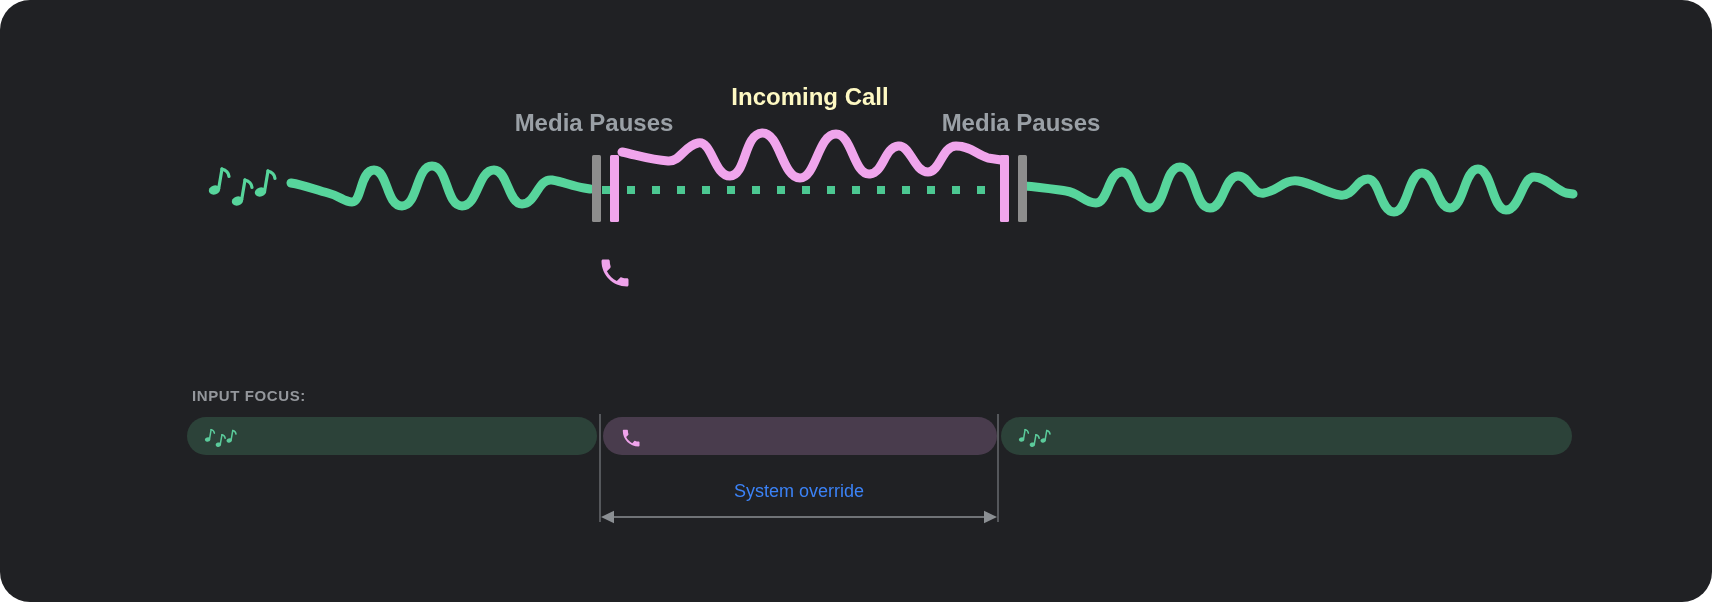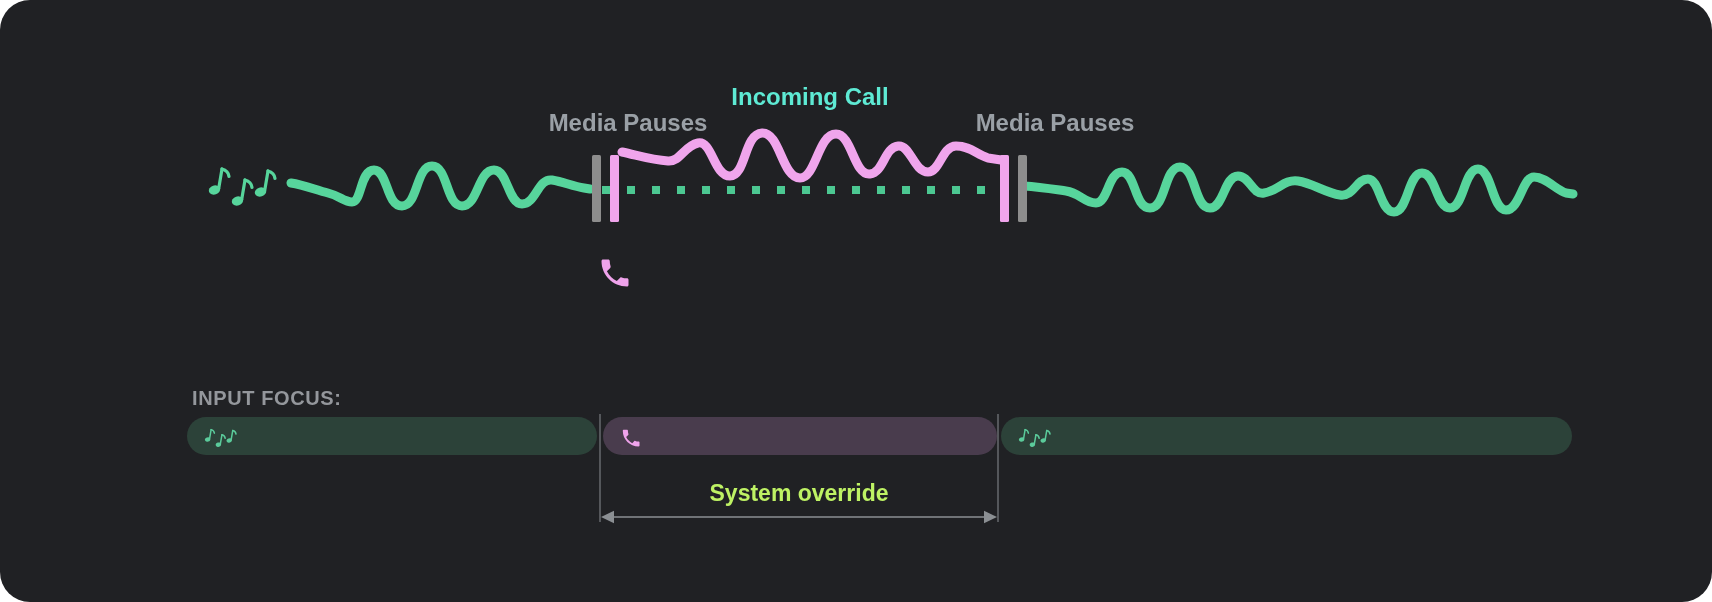--- a/index.html
+++ b/index.html
@@ -7,24 +7,24 @@
     position:relative;
     width:1712px;height:602px;
     background:#202124;
     border-radius:30px;
     overflow:hidden;
     font-family:"Liberation Sans", sans-serif;
   }
   .layer{position:absolute;left:0;top:0;width:1712px;height:602px;display:block;}
   .lbl{position:absolute;white-space:nowrap;line-height:1;}
   .lbl.centered{transform:translateX(-50%);}
-  .lbl-media{font-size:24px;font-weight:bold;color:#9aa0a6;margin-left:34px;}
-  .lbl-call{font-size:24px;font-weight:bold;color:#5eead4;}
-  .lbl-focus{font-size:20px;font-weight:bold;color:#94979c;letter-spacing:0.6px;text-align:center;}
-  .lbl-override{font-size:23px;font-weight:bold;color:#bef264;}
+  .lbl-media{font-size:24px;font-weight:bold;color:#9aa0a6;}
+  .lbl-call{font-size:24px;font-weight:bold;color:#fef9c3;}
+  .lbl-focus{font-size:15px;font-weight:bold;color:#94979c;letter-spacing:0.6px;text-align:center;}
+  .lbl-override{font-size:18px;font-weight:normal;color:#3b82f6;}
 </style>
 </head>
 <body>
 
 <div class="panel">
 
   <svg class="layer" viewBox="0 0 1712 602">
     <defs>
       <g id="notes-icon">
         <g transform="translate(0,2)">

